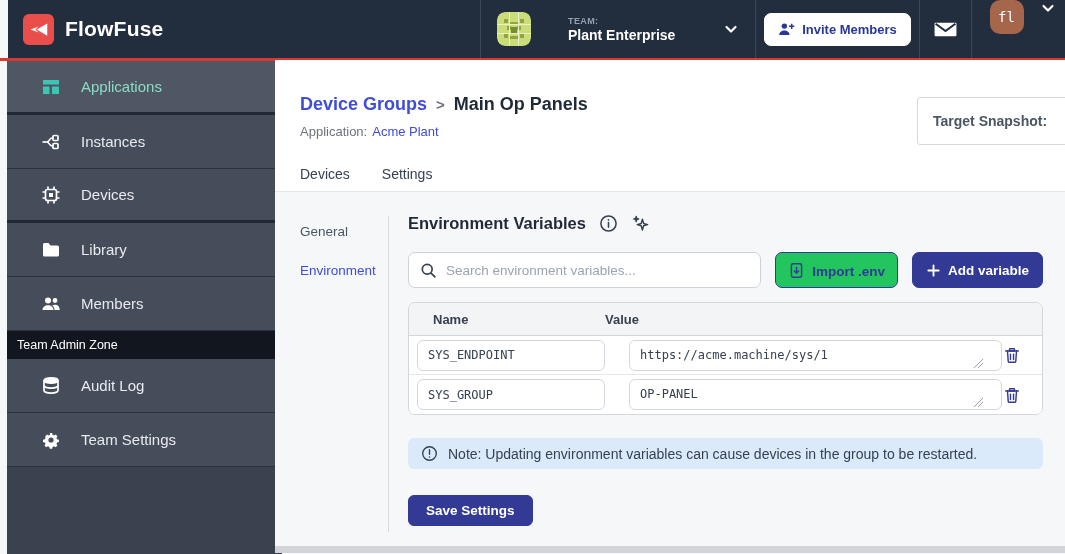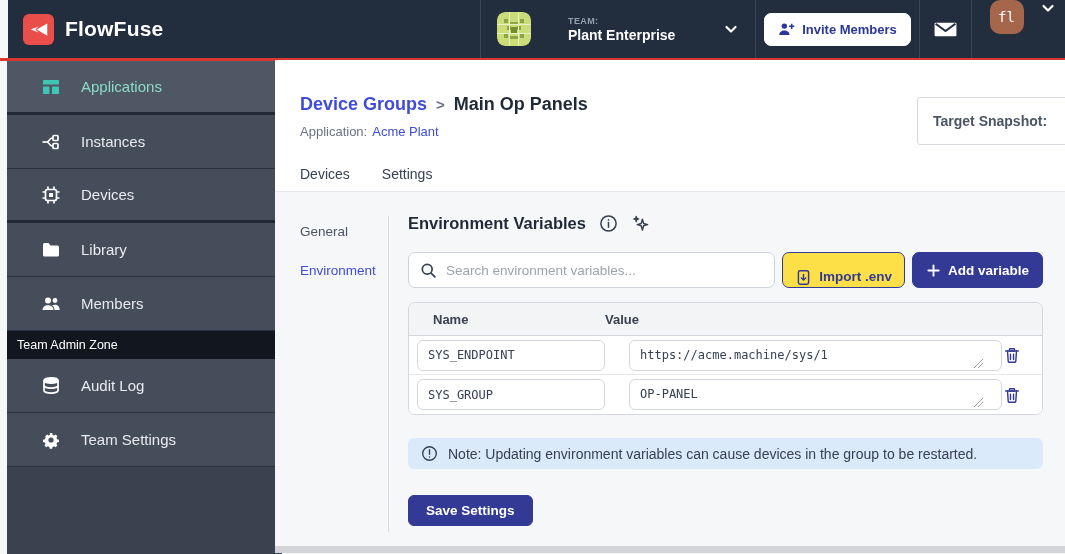--- a/index.html
+++ b/index.html
@@ -53,25 +53,25 @@
   .content { position:relative; background:#F6F7F9; height:361px; }
   .subnav { position:absolute; left:25px; top:32px; display:flex; flex-direction:column; gap:24px; }
   .subnav-item { font-size:13.5px; color:#4B5563; cursor:pointer; }
   .subnav-item.active { color:#3F4CD9; }
   .v-div { position:absolute; left:113px; top:24px; height:316px; width:1px; background:#D8DBDF; }
 
   .pane { position:absolute; left:133px; top:22px; width:635px; }
   .pane-head { display:flex; align-items:center; gap:13px; color:#1F2937; }
   .pane-title { font-size:16.5px; font-weight:700; }
   .pane-head .hicon { color:#374151; cursor:pointer; }
-  .controls { display:flex; gap:7px; margin-top:19px; }
+  .controls { display:flex; gap:14px; margin-top:19px; }
   .search-box { flex:1; height:36px; background:#fff; border:1px solid #CED3DA; border-radius:7px; display:flex; align-items:center; gap:9px; padding:0 11px; }
   .search-box input { border:0; outline:0; flex:1; font-size:13.5px; color:#374151; font-family:inherit; background:transparent; }
   .search-box input::placeholder { color:#9CA3AF; }
-  .btn-outline { height:36px; background:#fde047; border:1.5px solid #323A96; border-radius:7px; color:#323A96; font-weight:700; font-size:13.5px; display:flex; align-items:flex-start; gap:7px; padding:16px 12px; cursor:pointer; font-family:inherit; }
+  .btn-outline { height:36px; background:#22c55e; border:1.5px solid #323A96; border-radius:7px; color:#323A96; font-weight:700; font-size:13.5px; display:flex; align-items:flex-end; gap:7px; padding:8px 12px; cursor:pointer; font-family:inherit; }
   .btn-primary { height:36px; background:#323A96; border:1px solid #323A96; border-radius:7px; color:#fff; font-weight:700; font-size:13.5px; display:flex; align-items:center; gap:7px; padding:0 13px; cursor:pointer; font-family:inherit; }
 
   .env-table { margin-top:14px; background:#fff; border:1px solid #D3D7DD; border-radius:7px; overflow:hidden; }
   .t-head { display:flex; background:#F3F4F6; border-bottom:1px solid #D3D7DD; height:33px; align-items:center; font-size:13px; font-weight:700; color:#374151; }
   .th-name { padding-left:24px; width:196px; }
   .th-value { padding-left:0; }
   .t-row { display:flex; align-items:center; height:39px; padding-left:8px; border-bottom:1px solid #E5E7EB; background:#fff; }
   .t-row:last-child { border-bottom:0; }
   .cell-input { width:188px; height:31px; border:1px solid #D3D7DD; border-radius:6px; padding:0 10px; font-family:"DejaVu Sans Mono", monospace; font-size:12px; color:#374151; outline:none; background:#fff; }
   .cell-ta-wrap { position:relative; margin-left:8px; width:373px; }

